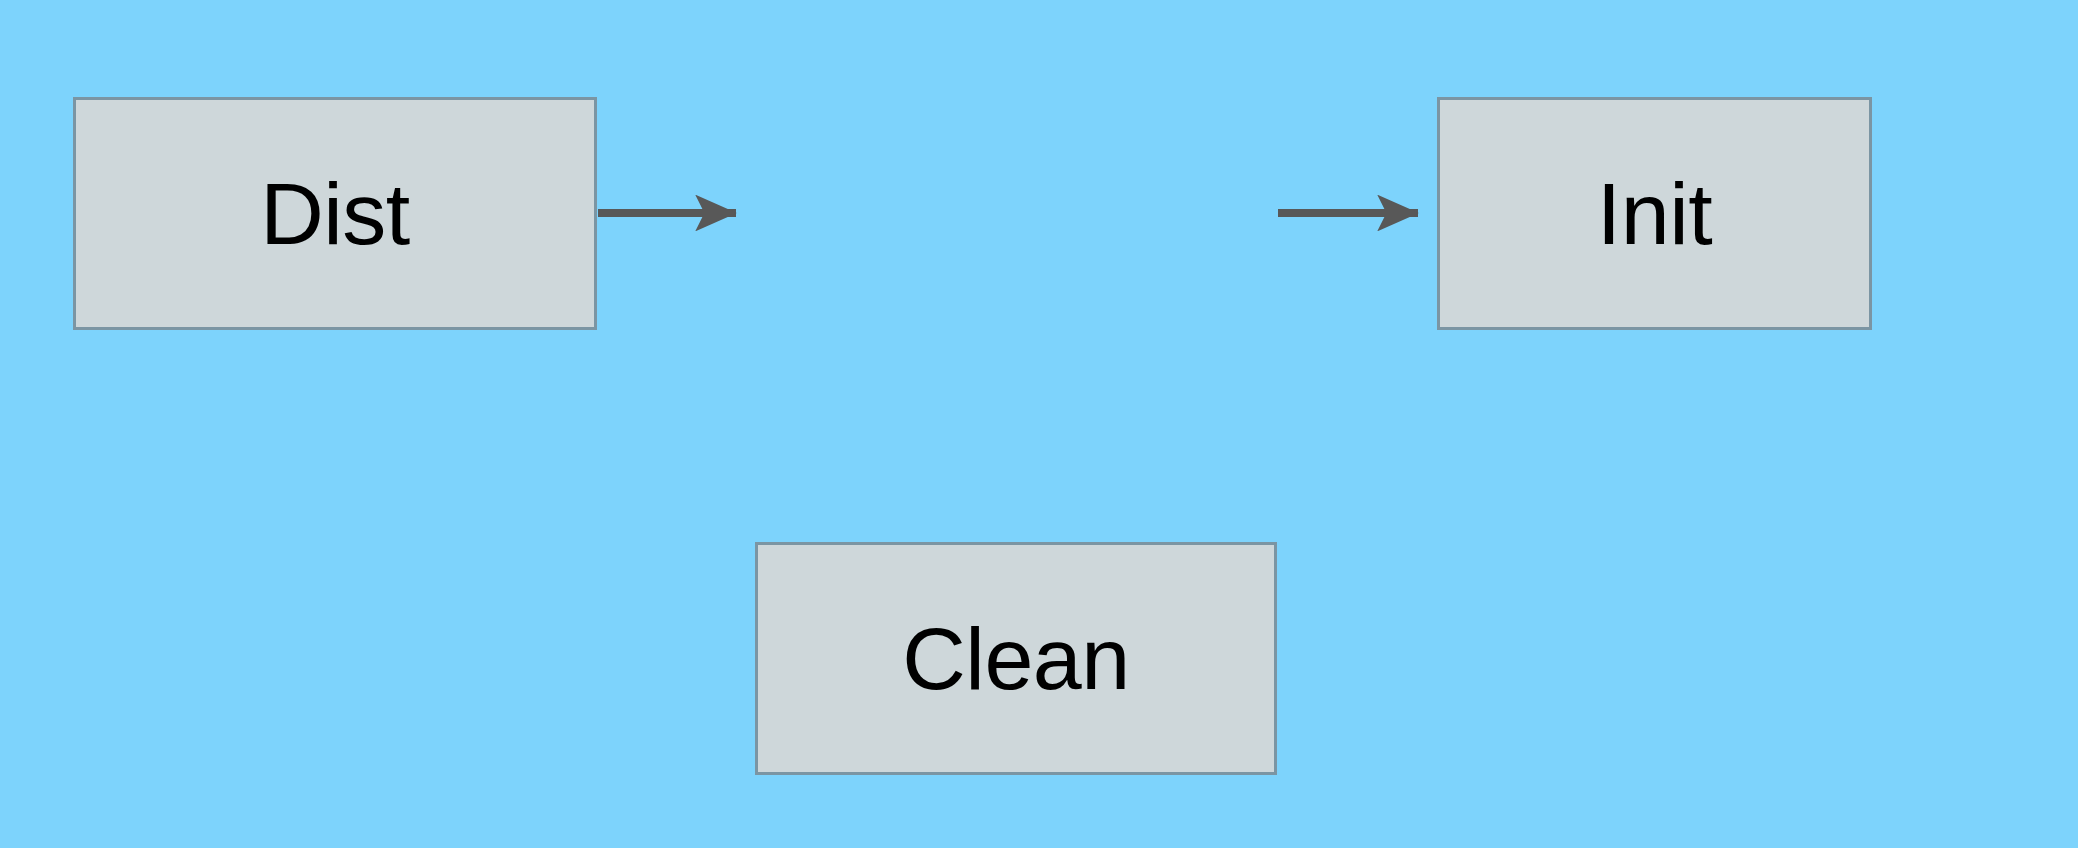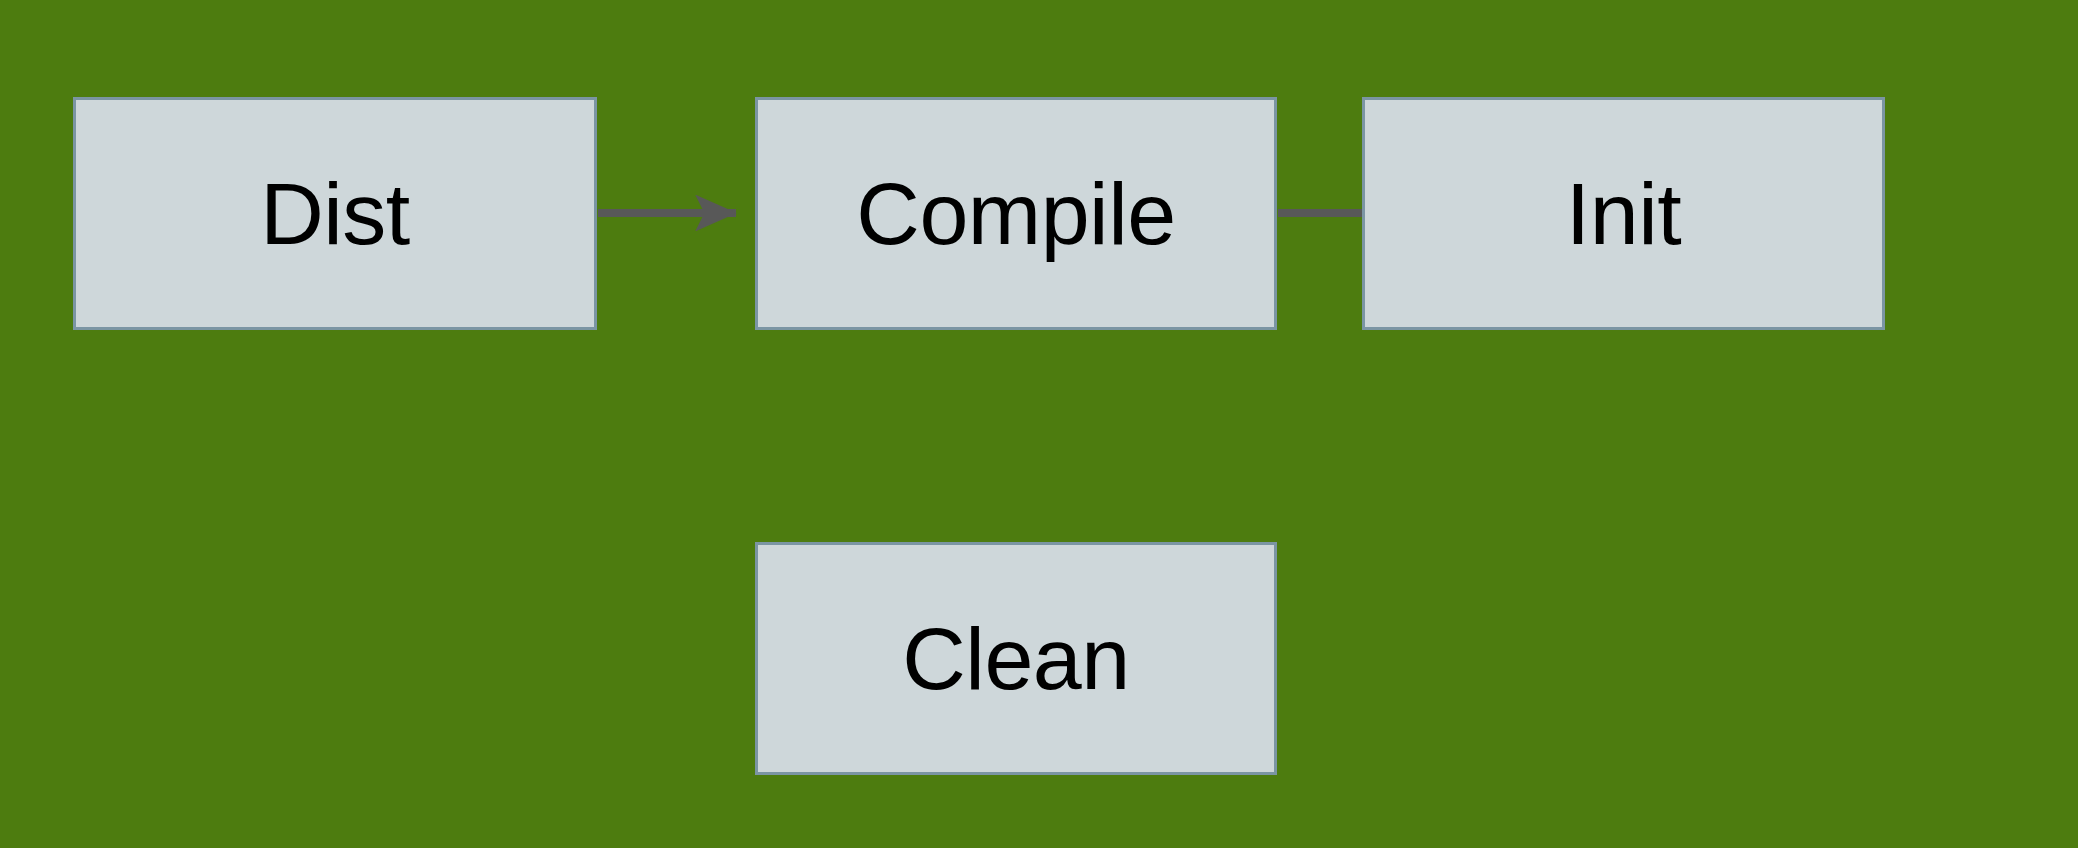--- a/index.html
+++ b/index.html
@@ -8,21 +8,21 @@
     padding: 0;
     background: #ffffff;
   }
   body {
     font-family: "Liberation Sans", sans-serif;
   }
   #diagram-canvas {
     position: relative;
     width: 2078px;
     height: 848px;
-    background: #4d7c0f;
+    background: #7dd3fc;
     overflow: hidden;
   }
   .node-box {
     position: absolute;
     box-sizing: border-box;
     background: #ced7da;
     border: 3px solid #7b95a3;
     display: flex;
     align-items: center;
     justify-content: center;
@@ -64,25 +64,22 @@
 
     <g>
       <line x1="1278" y1="213" x2="1418" y2="213" stroke="#585858" stroke-width="8" marker-end="url(#arrowhead-solid)"></line>
     </g>
   </svg>
 
   <div class="node-box" style="left:73px; top:97px; width:524px; height:233px;">
     <span class="node-label">Dist</span>
   </div>
 
-  <div class="node-box" style="left:755px; top:97px; width:522px; height:233px;">
-    <span class="node-label">Compile</span>
-  </div>
 
-  <div class="node-box" style="left:1362px; top:97px; width:523px; height:233px;">
+  <div class="node-box" style="left:1437px; top:97px; width:435px; height:233px;">
     <span class="node-label">Init</span>
   </div>
 
   <div class="node-box" style="left:755px; top:512px; width:522px; height:233px;margin-top:30px;">
     <span class="node-label">Clean</span>
   </div>
 
 </div>
 
 </body></html>

